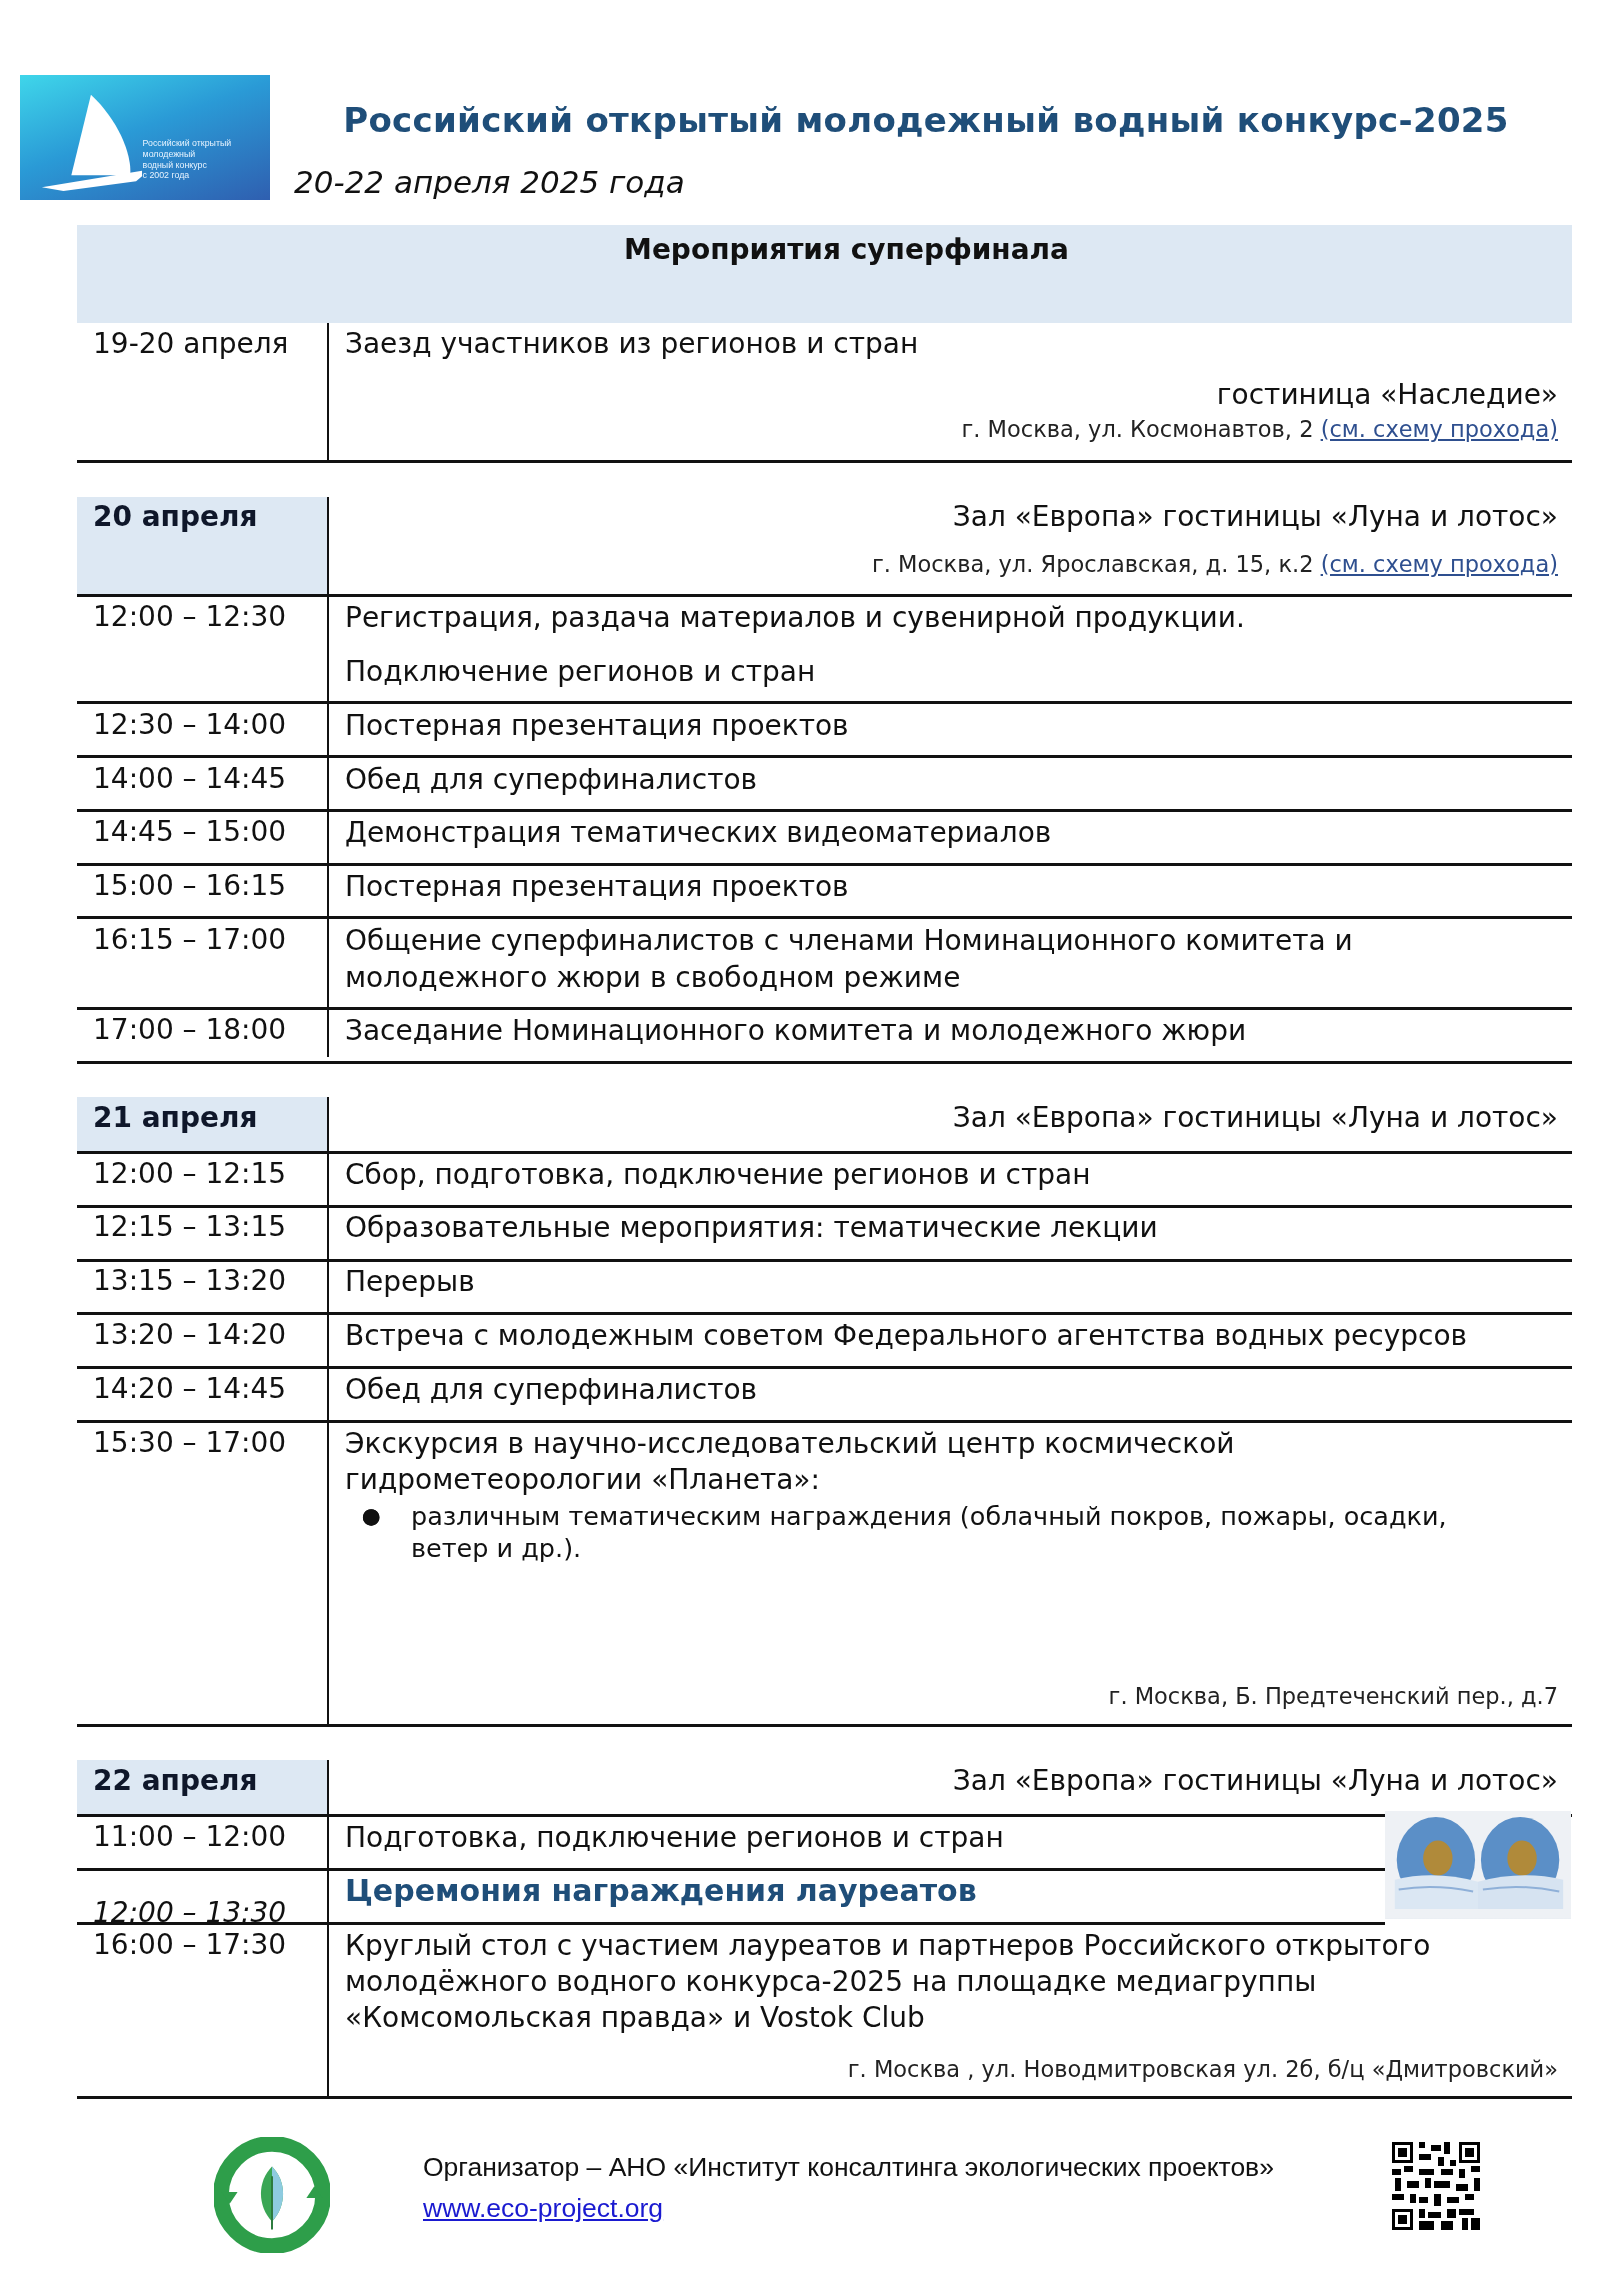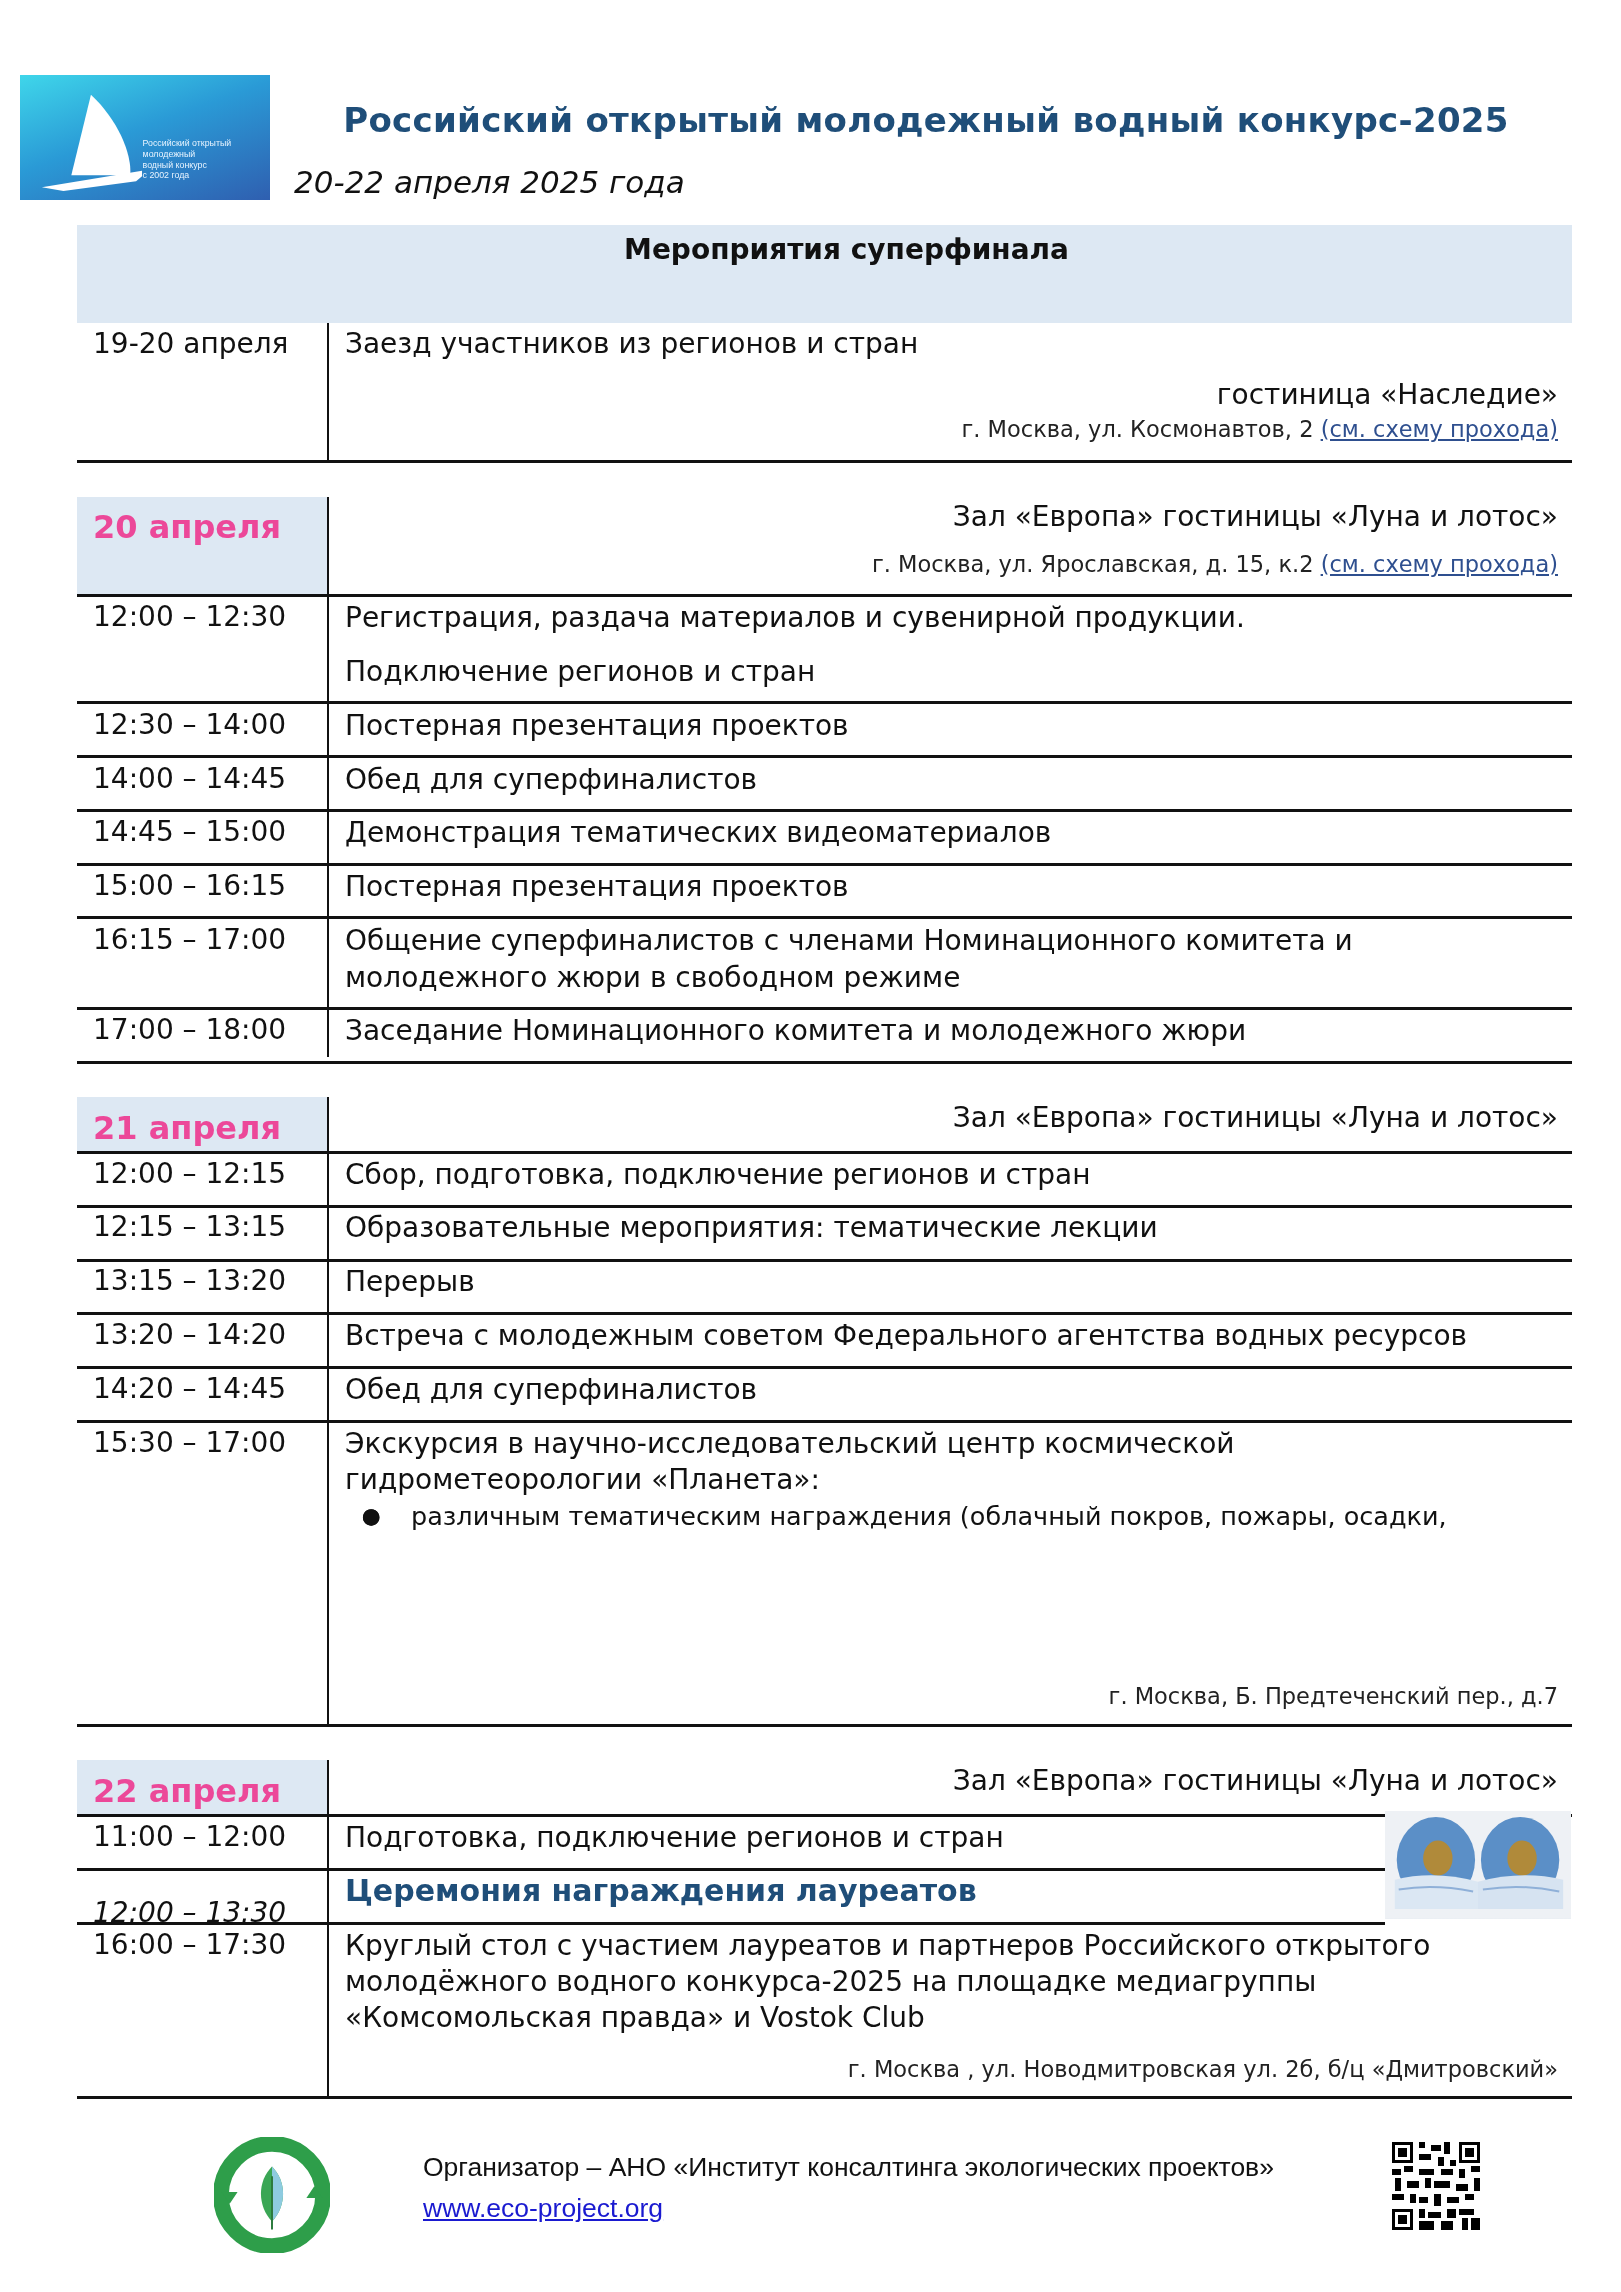--- a/index.html
+++ b/index.html
@@ -40,21 +40,21 @@
     font-style: italic; font-size: 22.5px; color: #222;
   }
 
   .hline { position: absolute; left: 77px; width: 1495px; height: 2.9px; background: #111; }
   .vline { position: absolute; left: 327px; width: 2px; background: #111; }
   .datebg { position: absolute; left: 77px; width: 250px; background: #dde8f3; }
 
   .cell-time {
     position: absolute; left: 93px; font-size: 28px; color: #111; white-space: nowrap;
   }
-  .cell-date { position: absolute; left: 93px; font-size: 32px; font-weight: bold; color: #ec4899; white-space: nowrap; margin-top: 8px; }
+  .cell-date { position: absolute; left: 93px; font-size: 28px; font-weight: bold; color: #0f172a; white-space: nowrap; }
   .cell-text {
     position: absolute; left: 345px; font-size: 28px; color: #111; line-height: 36px; white-space: nowrap;
   }
   .cell-right {
     position: absolute; right: 63px; text-align: right; font-size: 28px; color: #111; white-space: nowrap;
   }
   .cell-addr {
     position: absolute; right: 63px; text-align: right; font-size: 22.5px; color: #222; white-space: nowrap;
   }
   .link { color: #2e4f8f; text-decoration: underline; }
@@ -184,20 +184,21 @@
 <div class="cell-text" style="top:1426px;">Экскурсия в научно-исследовательский центр космической</div>
 <div class="cell-text" style="top:1462px;">гидрометеорологии «Планета»:</div>
 
 <div class="bullets" style="top:1500px;">
   <div class="bi">
     <span class="dot">●</span>
   </div>
   <div class="bi">
     <span class="dot">●</span>
     <div>различным тематическим награждения (облачный покров, пожары, осадки,</div>
+    <div>ветер и др.).</div>
   </div>
 </div>
 <div class="cell-addr" style="top:1683px;">г. Москва, Б. Предтеченский пер., д.7</div>
 <div class="hline" style="top:1724px;"></div>
 
 <div class="datebg" style="top:1760px;height:54px;"></div>
 <div class="vline" style="top:1760px;height:336px;"></div>
 <div class="cell-date" style="top:1764px;">22 апреля</div>
 <div class="cell-right" style="top:1764px;">Зал «Европа» гостиницы «Луна и лотос»</div>
 <div class="hline" style="top:1814px;"></div>

